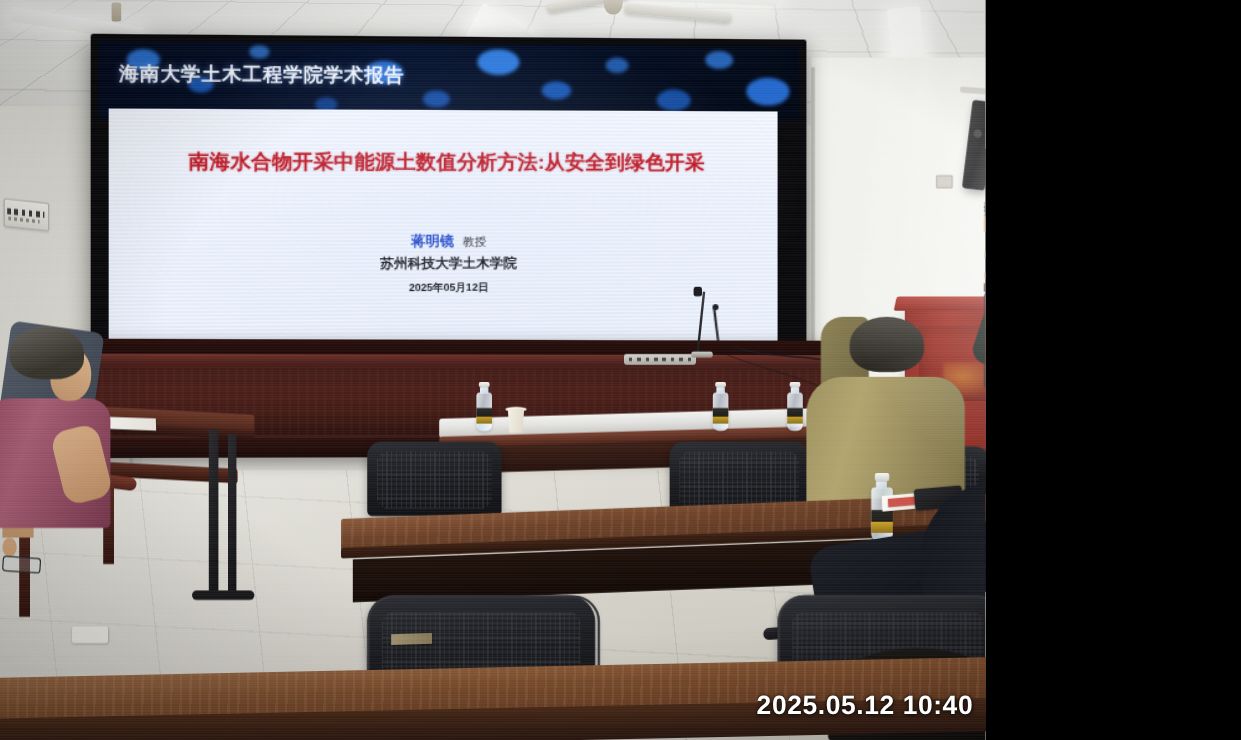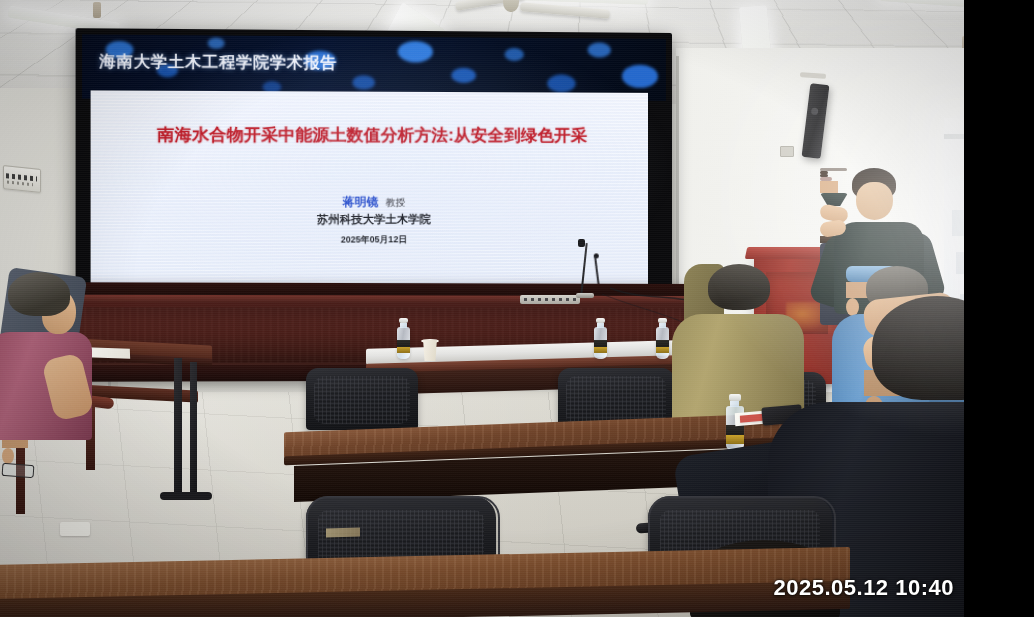--- a/index.html
+++ b/index.html
@@ -1,19 +1,19 @@
 <!DOCTYPE html>
 <html><head>
 <meta charset="utf-8">
 <title>Lecture Hall Photo</title>
 <style>
   html,body{margin:0;padding:0;background:#000;}
   body{font-family:"Liberation Sans","DejaVu Sans",sans-serif;}
 
-  #scene{position:relative;width:964px;height:617px;overflow:hidden;
+  #scene{position:relative;width:821px;height:617px;overflow:hidden;
          background:#cfcdc6;}
 
   
   .ceiling{position:absolute;left:0;top:0;width:1034px;height:124px;
     background:linear-gradient(178deg,#e9e9e6 0%,#e3e3df 40%,#dedcd7 100%);
     overflow:hidden;}
   .ceil-grid{position:absolute;left:-10%;top:-10%;width:130%;height:140%;
     background-image:
       repeating-linear-gradient(94deg, rgba(150,150,145,.55) 0 1px, transparent 1px 62px),
       repeating-linear-gradient(1deg, rgba(150,150,145,.42) 0 1px, transparent 1px 40px);

